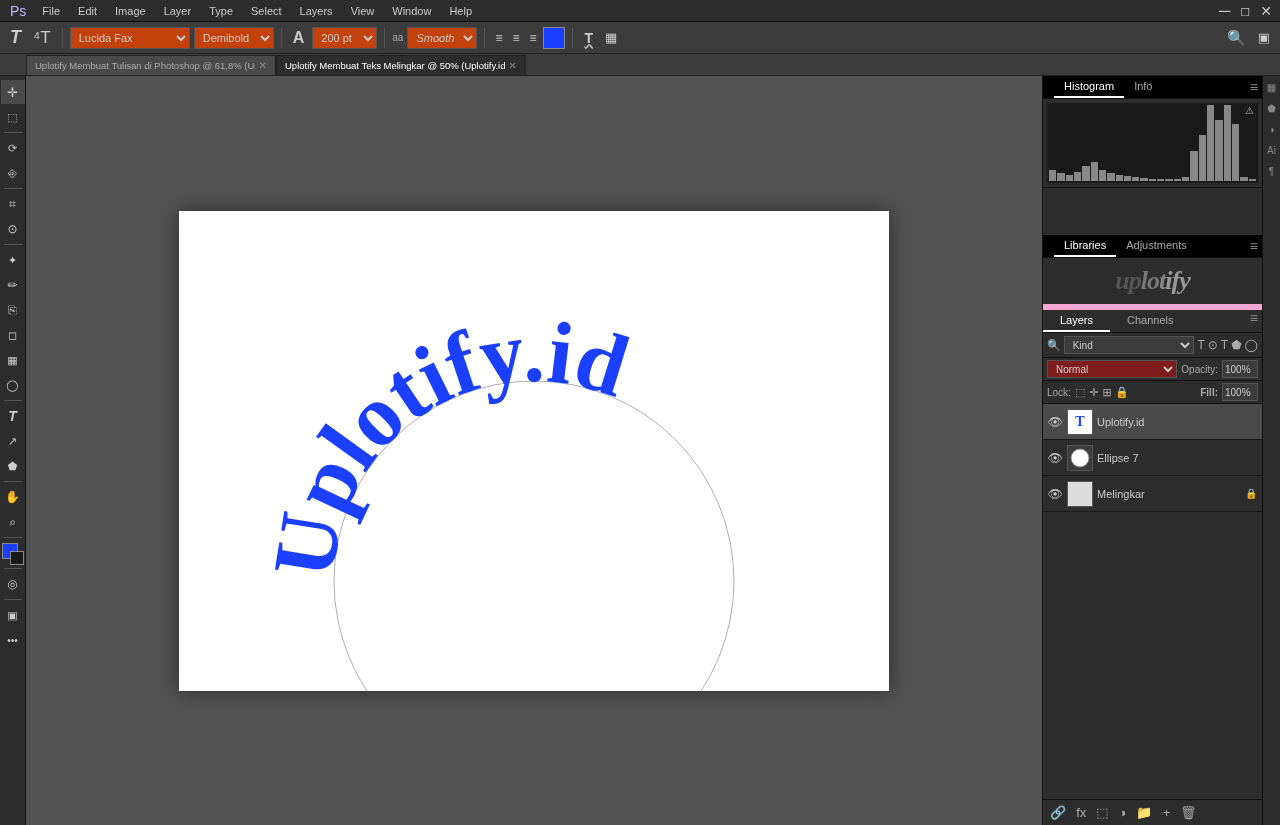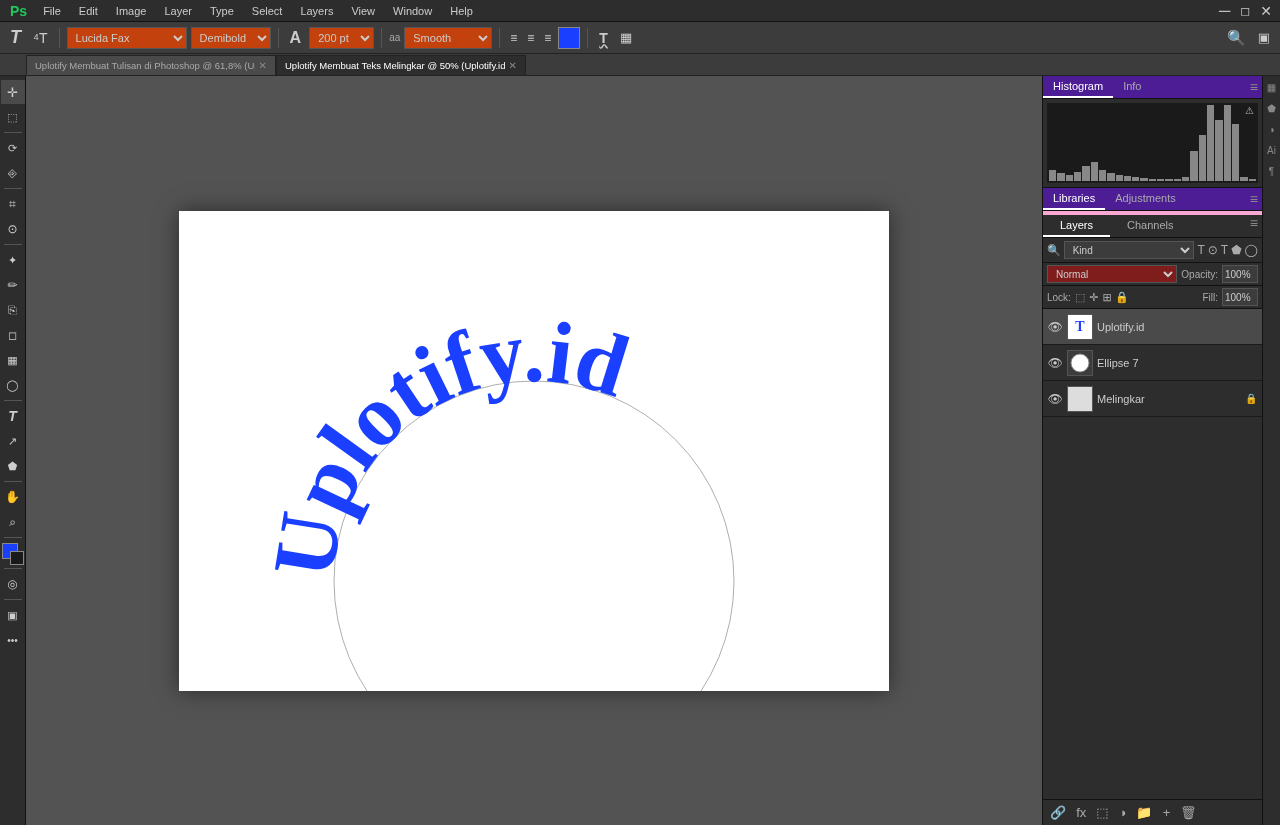--- a/index.html
+++ b/index.html
@@ -14,21 +14,21 @@
       padding: 0 4px;
       gap: 2px;
       border-bottom: 1px solid #111;
     }
     .menu-item {
       padding: 2px 8px;
       cursor: pointer;
       font-size: 11px;
       color: #ccc;
     }
-    .ps-logo { font-weight: bold; color: #22c55e; font-size: 14px; padding: 0 6px; }
+    .ps-logo { font-weight: normal; color: #c4b5fd; font-size: 14px; padding: 0 6px; }
 
     
     #toolbar {
       background: #3c3c3c;
       height: 32px;
       display: flex;
       align-items: center;
       padding: 0 6px;
       gap: 4px;
       border-bottom: 1px solid #222;
@@ -150,22 +150,23 @@
     }
 
     
     #histogram-panel {
       background: #2d2d2d;
       border-bottom: 1px solid #111;
     }
     .panel-tab-bar {
       display: flex;
       align-items: center;
-      background: #4c1d95;
+      background: #000000;
       border-bottom: 1px solid #111;
+      padding-left: 11px;
     }
     .panel-tab {
       padding: 4px 10px;
       font-size: 11px;
       color: #aaa;
       cursor: pointer;
       border-bottom: 2px solid transparent;
     }
     .panel-tab.active { color: #fff; border-bottom: 2px solid #fff; }
     .histogram-chart {
@@ -175,21 +176,21 @@
       position: relative;
       display: flex;
       align-items: flex-end;
       gap: 1px;
       padding: 2px;
     }
     .hist-bar { background: #888; flex: 1; }
     .hist-warning { position: absolute; top: 2px; right: 4px; color: #aaa; font-size: 10px; }
 
     
-    #libraries-panel { border-bottom: 4px solid #f9a8d4; }
+    #libraries-panel { border-bottom: 6px solid #f9a8d4; margin-top: 47px; }
     .library-logo {
       padding: 8px;
       font-size: 24px;
       color: #888;
       font-style: italic;
       font-weight: bold;
       text-align: center;
       letter-spacing: -2px;
     }
 
@@ -352,36 +353,36 @@
   <span class="menu-item">Window</span>
   <span class="menu-item">Help</span>
   <div style="flex:1"></div>
   <button class="toolbar-btn" style="font-size:16px">─</button>
   <button class="toolbar-btn" style="font-size:12px">◻</button>
   <button class="toolbar-btn" style="font-size:14px">✕</button>
 </div>
 
 <div id="toolbar">
   <button class="toolbar-btn" style="font-size:18px; font-style:italic; font-weight:bold;">T</button>
-  <button class="toolbar-btn" style="font-size:14px;">⁴T</button>
+  <button class="toolbar-btn" style="font-size:17px;">⁴T</button>
   <div class="toolbar-sep"></div>
   <select class="toolbar-select" style="width:120px;">
     <option>Lucida Fax</option>
   </select>
   <select class="toolbar-select" style="width:80px;">
     <option>Demibold</option>
   </select>
   <div class="toolbar-sep"></div>
   <button class="toolbar-btn" style="font-size:16px; font-weight:bold;">A</button>
   <select class="toolbar-select" style="width:65px;">
     <option>200 pt</option>
   </select>
   <div class="toolbar-sep"></div>
   <span style="font-size:10px; color:#aaa;">aa</span>
-  <select class="toolbar-select" style="width:88px;">
+  <select class="toolbar-select" style="width:70px;font-style:italic;">
     <option>Smooth</option>
   </select>
   <div class="toolbar-sep"></div>
   <button class="align-btn">≡</button>
   <button class="align-btn">≡</button>
   <button class="align-btn">≡</button>
   <div class="color-swatch"></div>
   <div class="toolbar-sep"></div>
   <button class="toolbar-btn" style="font-size:14px; font-weight:bold; color:#ccc; text-decoration:underline wavy;">T</button>
   <button class="toolbar-btn" style="font-size:13px;">▦</button>
@@ -503,20 +504,25 @@
             <span class="hist-warning">⚠</span>
           </div>
         </div>
 
         <div id="libraries-panel">
           <div class="panel-tab-bar">
             <span class="panel-tab active">Libraries</span>
             <span class="panel-tab">Adjustments</span>
             <span class="panel-menu">≡</span>
           </div>
+          <div class="library-logo">
+            <span style="font-size:26px; color:#666; font-style:italic; font-weight:bold; font-family:Georgia,serif; letter-spacing:-1px;">
+              <span style="color:#555;">up</span><span style="color:#777;">lo</span><span style="color:#888;">t</span><span style="color:#999;">ify</span>
+            </span>
+          </div>
         </div>
 
         <div id="layers-panel">
           <div class="layers-tab-bar">
             <span class="layers-tab active">Layers</span>
             <span class="layers-tab">Channels</span>
             <span class="panel-menu">≡</span>
           </div>
           <div class="layers-filter">
             <span style="font-size:11px;">🔍</span>
@@ -536,21 +542,21 @@
             <span style="font-size:10px;color:#aaa;">Opacity:</span>
             <input type="text" class="blend-row input" value="100%" style="width: 36px; height: 18px; background: rgb(60, 60, 60); border: 1px solid rgb(85, 85, 85); color: rgb(204, 204, 204); font-size: 10px;">
           </div>
           <div class="lock-row">
             <span>Lock:</span>
             <span class="lock-icon">⬚</span>
             <span class="lock-icon">✛</span>
             <span class="lock-icon">⊞</span>
             <span class="lock-icon">🔒</span>
             <span style="flex:1"></span>
-            <span style="font-size:10px;color:#aaa;">Fill:</span>
+            <span style="font-size:10px;color:#aaa;font-weight:bold;">Fill:</span>
             <input type="text" value="100%" style="width: 36px; height: 18px; background: rgb(60, 60, 60); border: 1px solid rgb(85, 85, 85); color: rgb(204, 204, 204); font-size: 10px; padding: 0px 2px;">
           </div>
           <div class="layers-list">
 
             <div class="layer-row active">
               <span class="layer-eye">👁</span>
               <div class="layer-thumb text-thumb">
                 <span style="font-family:Georgia,serif; font-weight:bold; color:#1a3fff;">T</span>
               </div>
               <span class="layer-name">Uplotify.id</span>

